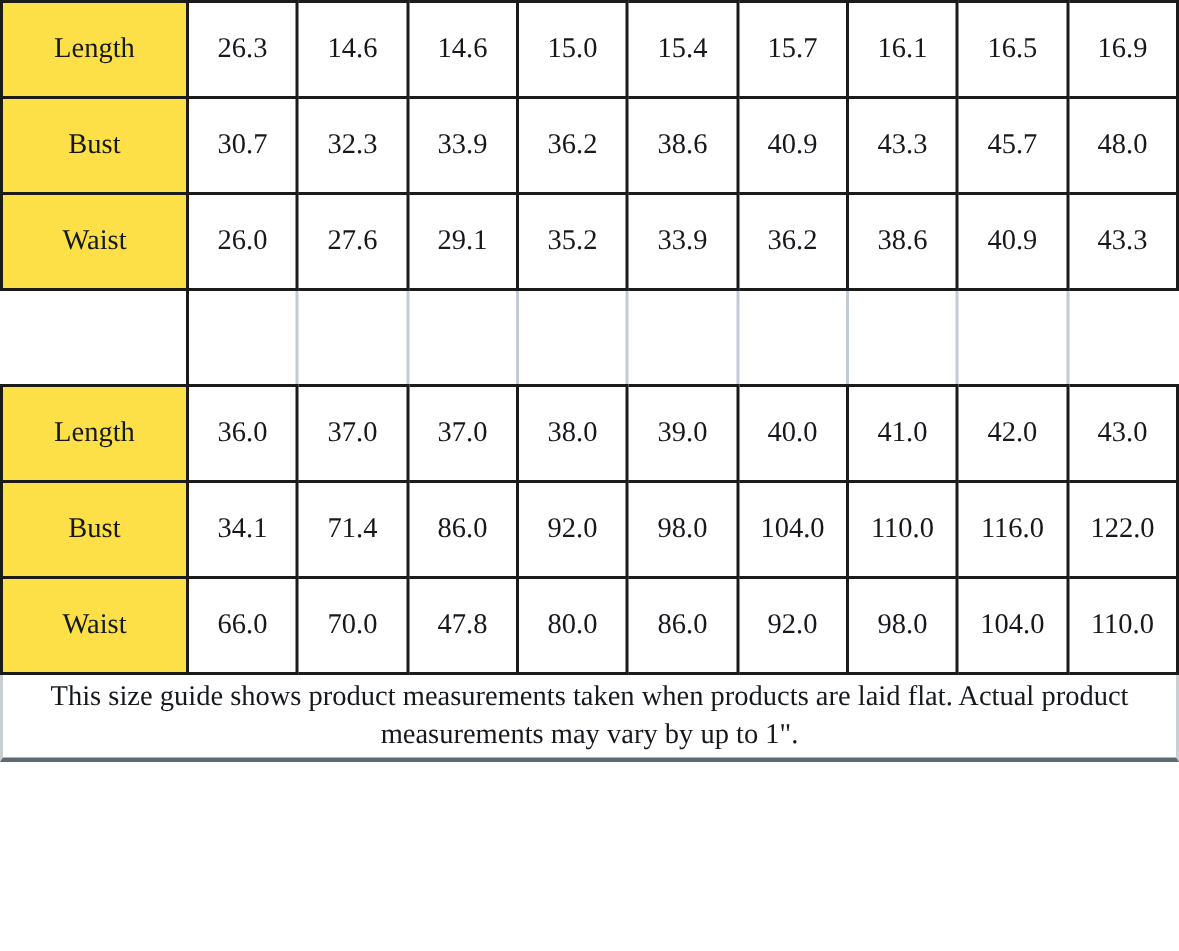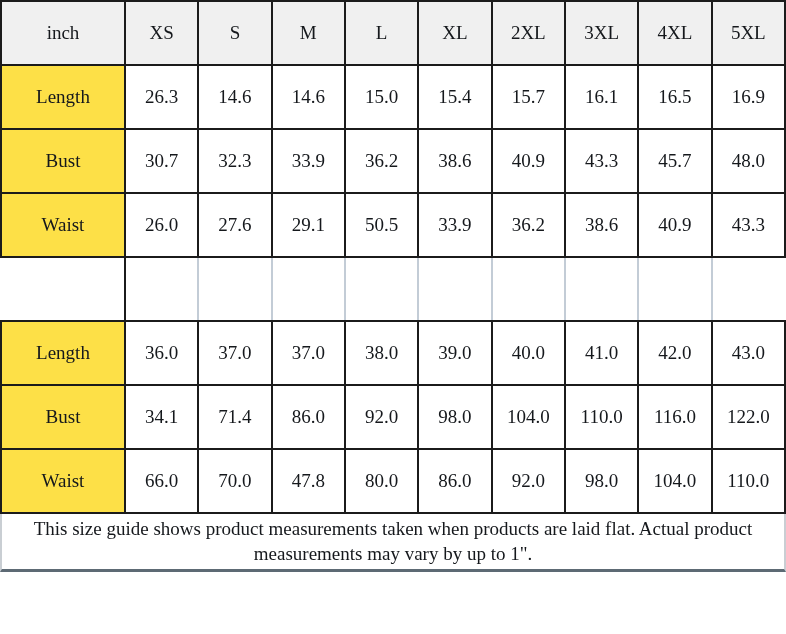--- a/index.html
+++ b/index.html
@@ -69,32 +69,20 @@
         <col>
         <col>
         <col>
         <col>
         <col>
         <col>
         <col>
     </colgroup>
 
     <tbody>
-        <tr class="header-row">
-      <td class="row-label">inch</td>
-      <td>XS</td>
-      <td>S</td>
-      <td>M</td>
-      <td>L</td>
-      <td>XL</td>
-      <td>2XL</td>
-      <td>3XL</td>
-      <td>4XL</td>
-      <td>5XL</td>
-    </tr>
 
     <tr>
       <td class="row-label">Length</td>
       <td>26.3</td>
       <td>14.6</td>
       <td>14.6</td>
       <td>15.0</td>
       <td>15.4</td>
       <td>15.7</td>
       <td>16.1</td>
@@ -113,21 +101,21 @@
       <td>43.3</td>
       <td>45.7</td>
       <td>48.0</td>
     </tr>
 
     <tr>
       <td class="row-label">Waist</td>
       <td>26.0</td>
       <td>27.6</td>
       <td>29.1</td>
-      <td>50.5</td>
+      <td>35.2</td>
       <td>33.9</td>
       <td>36.2</td>
       <td>38.6</td>
       <td>40.9</td>
       <td>43.3</td>
     </tr>
 
     <tr class="spacer-row">
       <td class="spacer-label"></td>
       <td></td>

